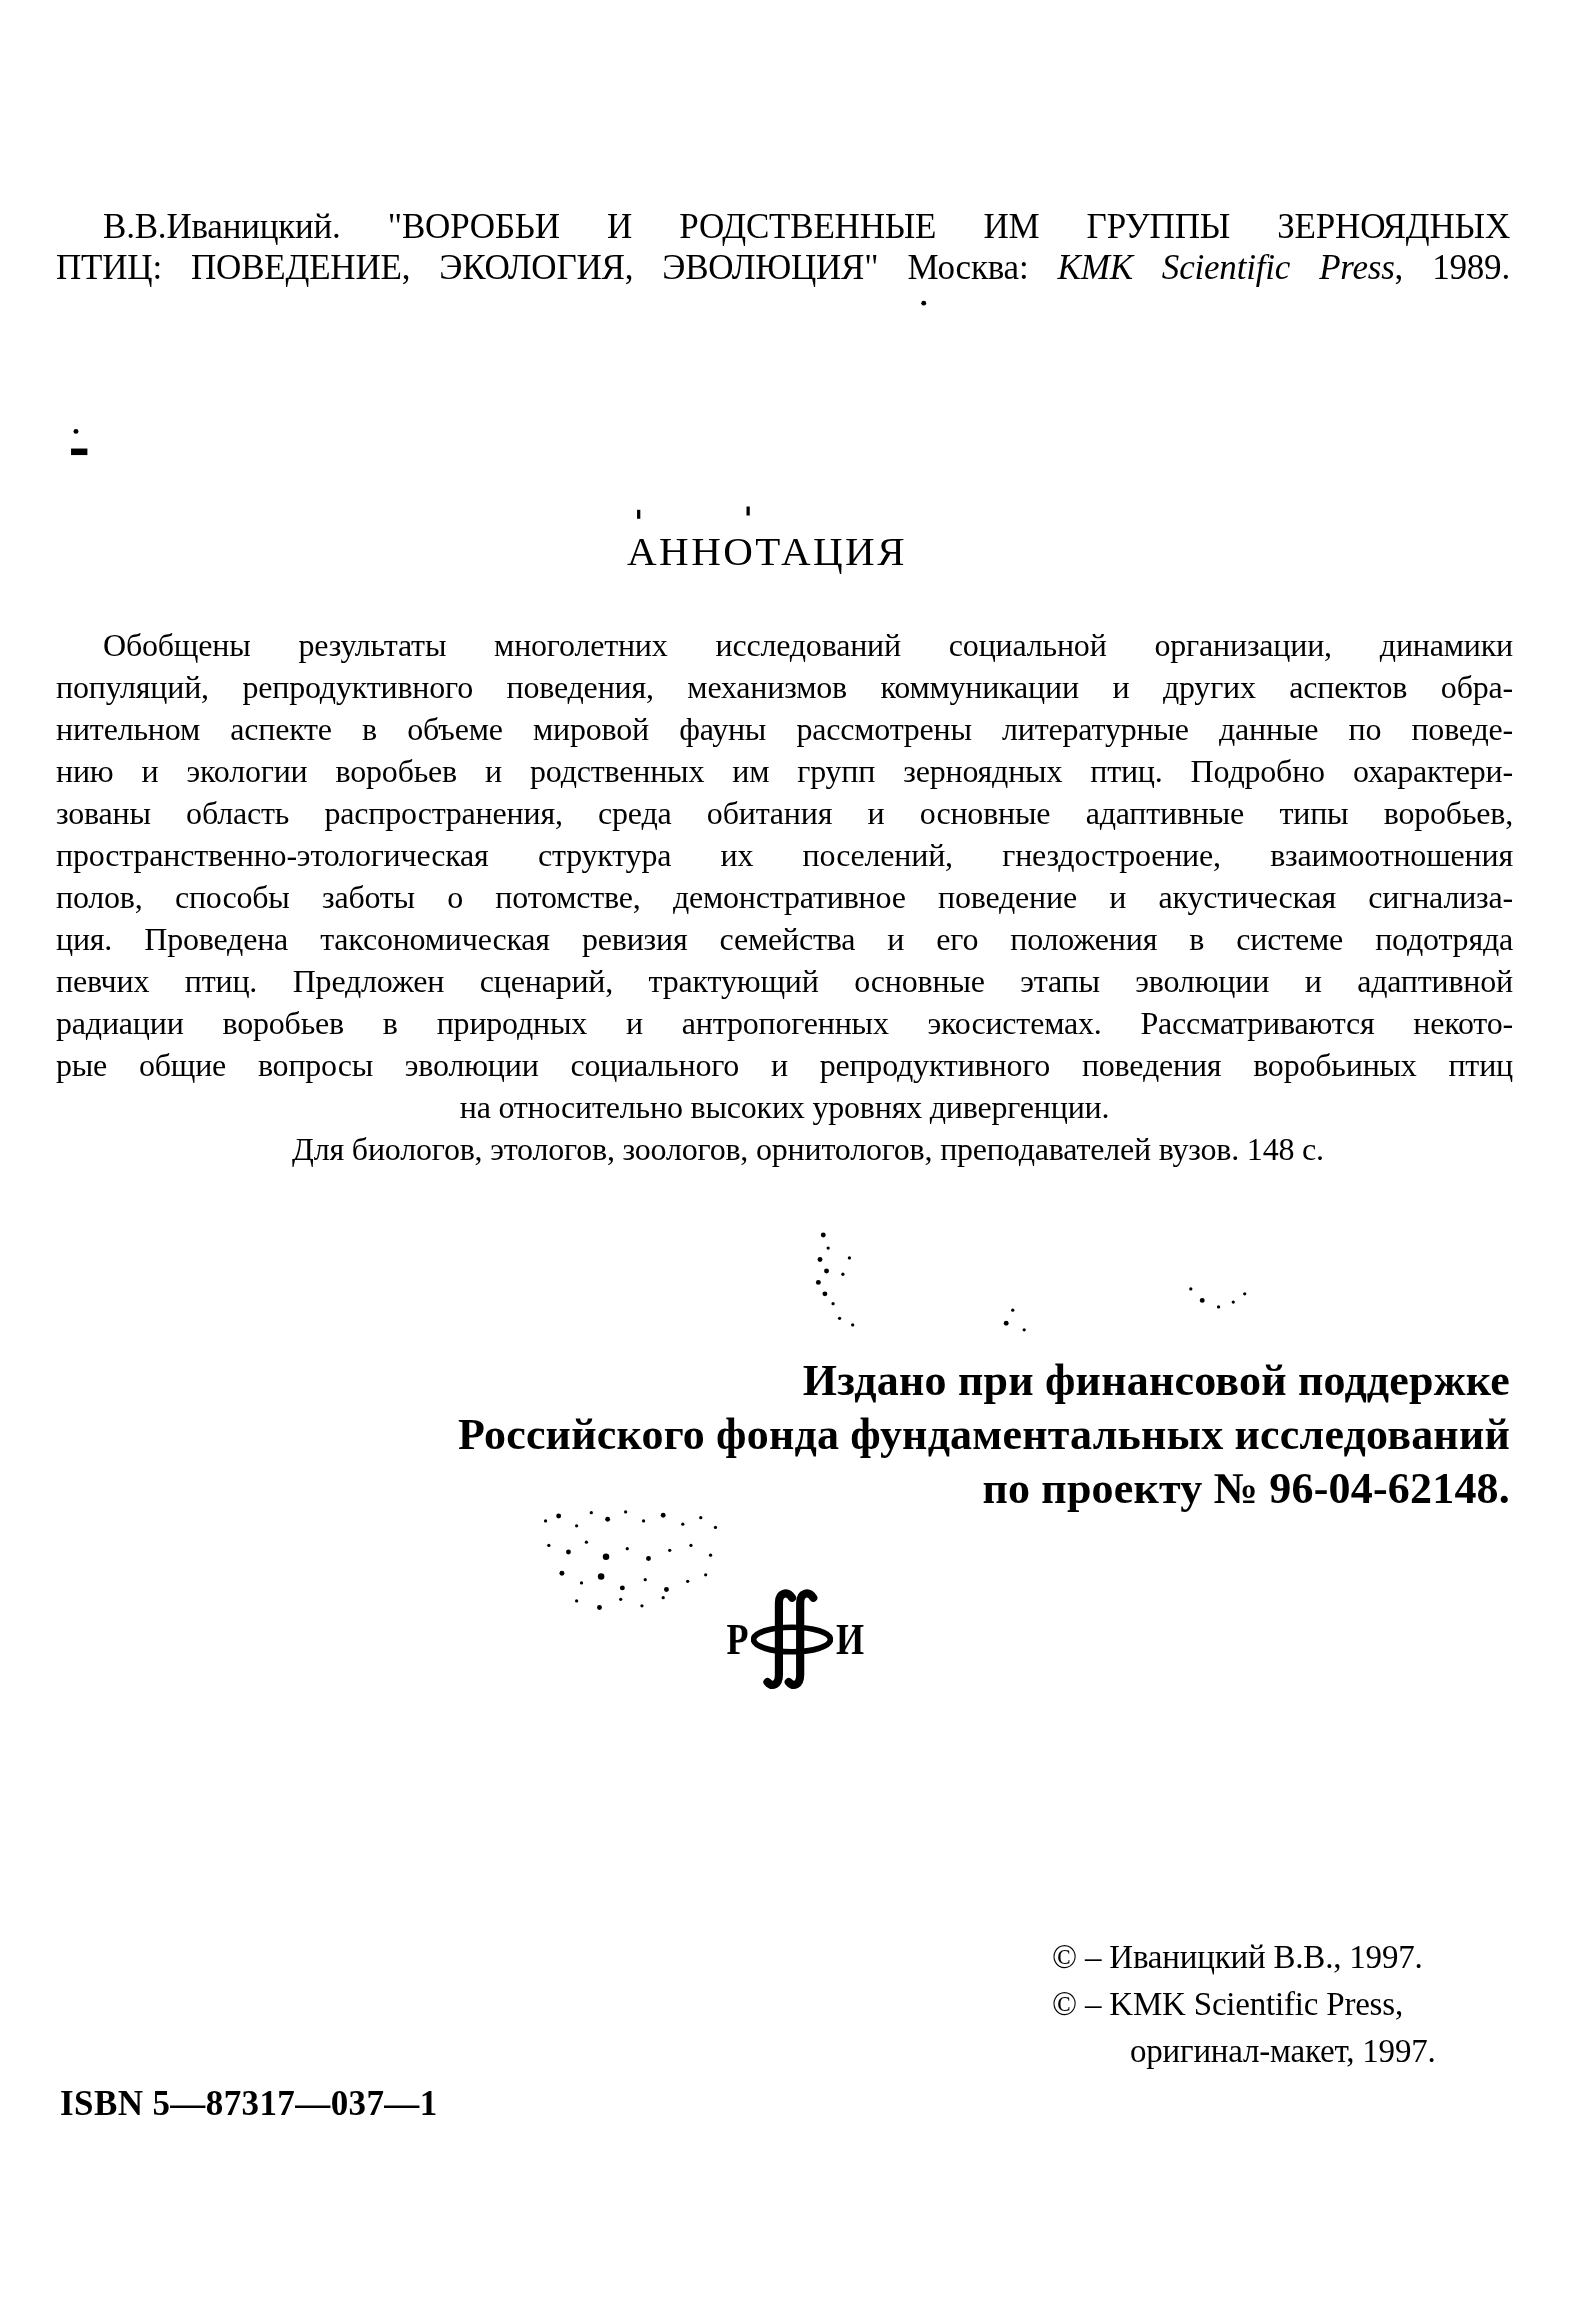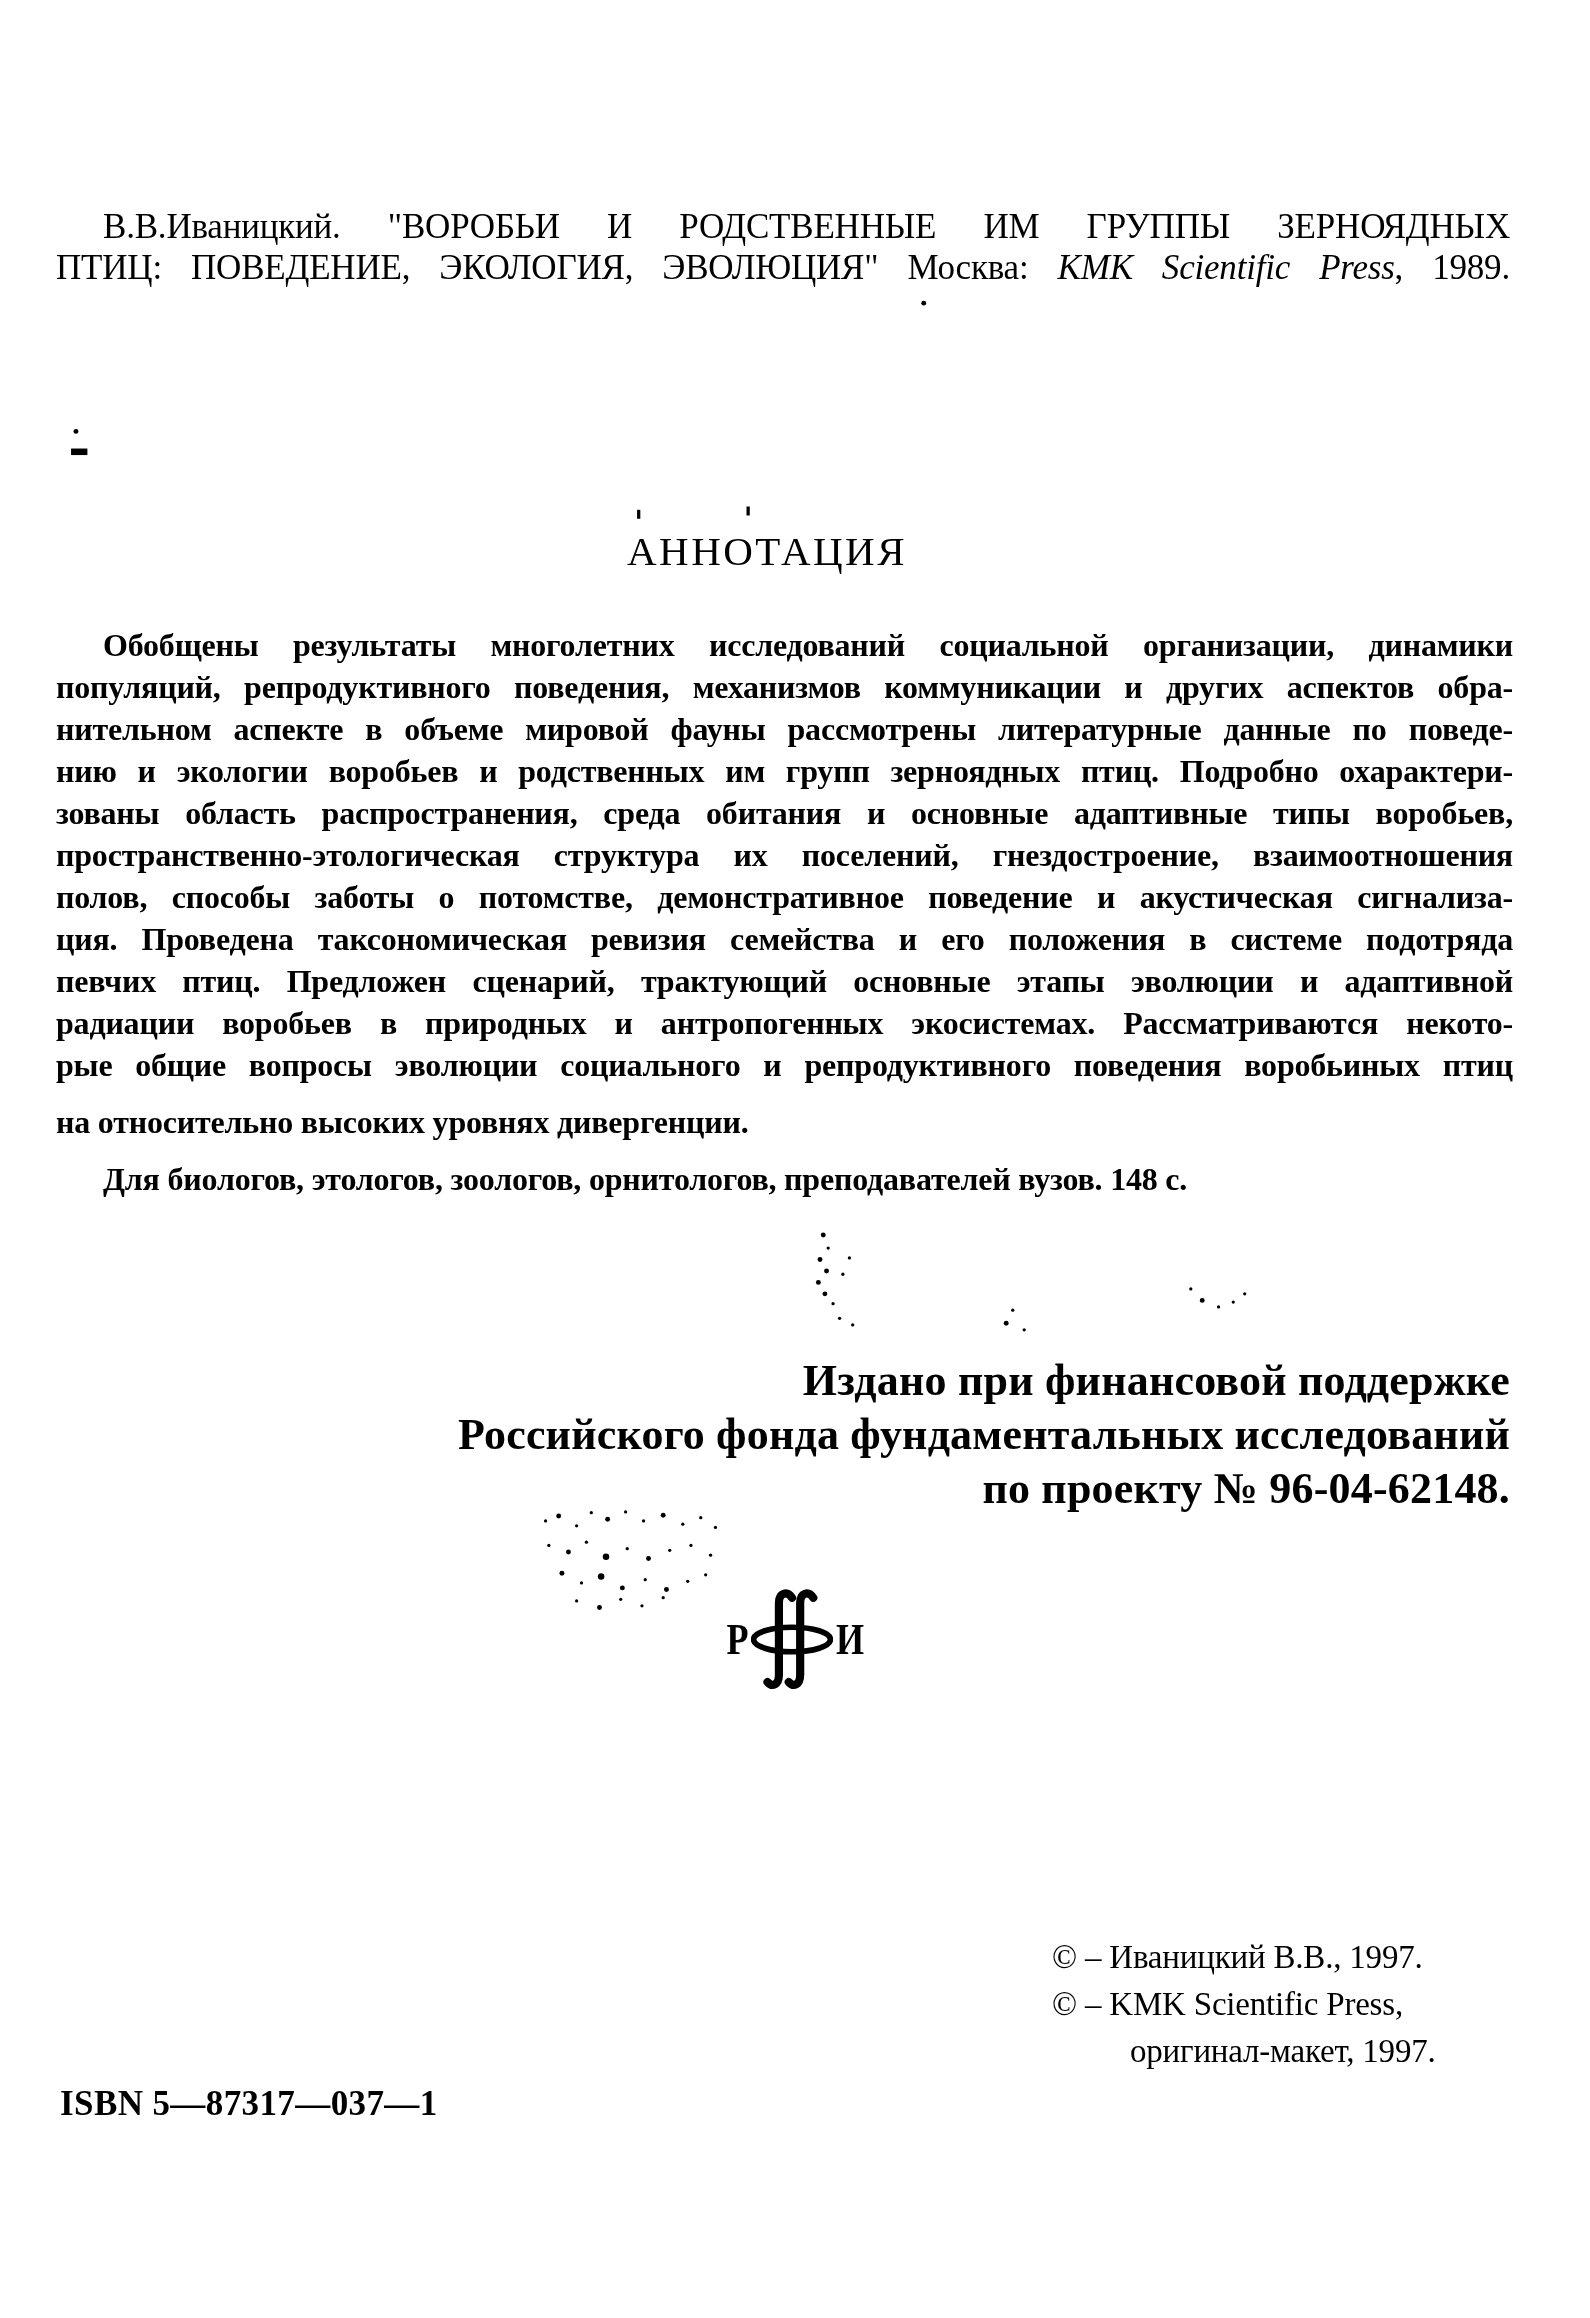--- a/index.html
+++ b/index.html
@@ -26,22 +26,22 @@
   .citation .pub { font-style:italic; }
 
   .annot-heading {
     position:absolute; left:40px; top:528px; width:1454px;
     text-align:center; font-size:41px; letter-spacing:2.5px; line-height:47px;
   }
   .annot-body {
     position:absolute; left:56px; top:624px; width:1457px;
     font-size:32px; letter-spacing:-0.2px;
   }
-  .annot-body .bl { height:42px; line-height:42px;font-weight:bold; }
-  .annot-body .bl.plain { text-align:left; overflow:hidden; white-space:nowrap;margin-top:15px; }
+  .annot-body .bl { height:42px; line-height:42px; }
+  .annot-body .bl.plain { text-align:center; overflow:hidden; white-space:nowrap; }
   .annot-body .ind { text-indent:47px; }
 
   .funding {
     position:absolute; left:56px; top:1354px; width:1454px;
     text-align:right; font-weight:bold; font-size:44px; line-height:54px;
     letter-spacing:0.2px;
   }
 
   .rffi-logo {
     position:absolute; left:724px; top:1588px;

